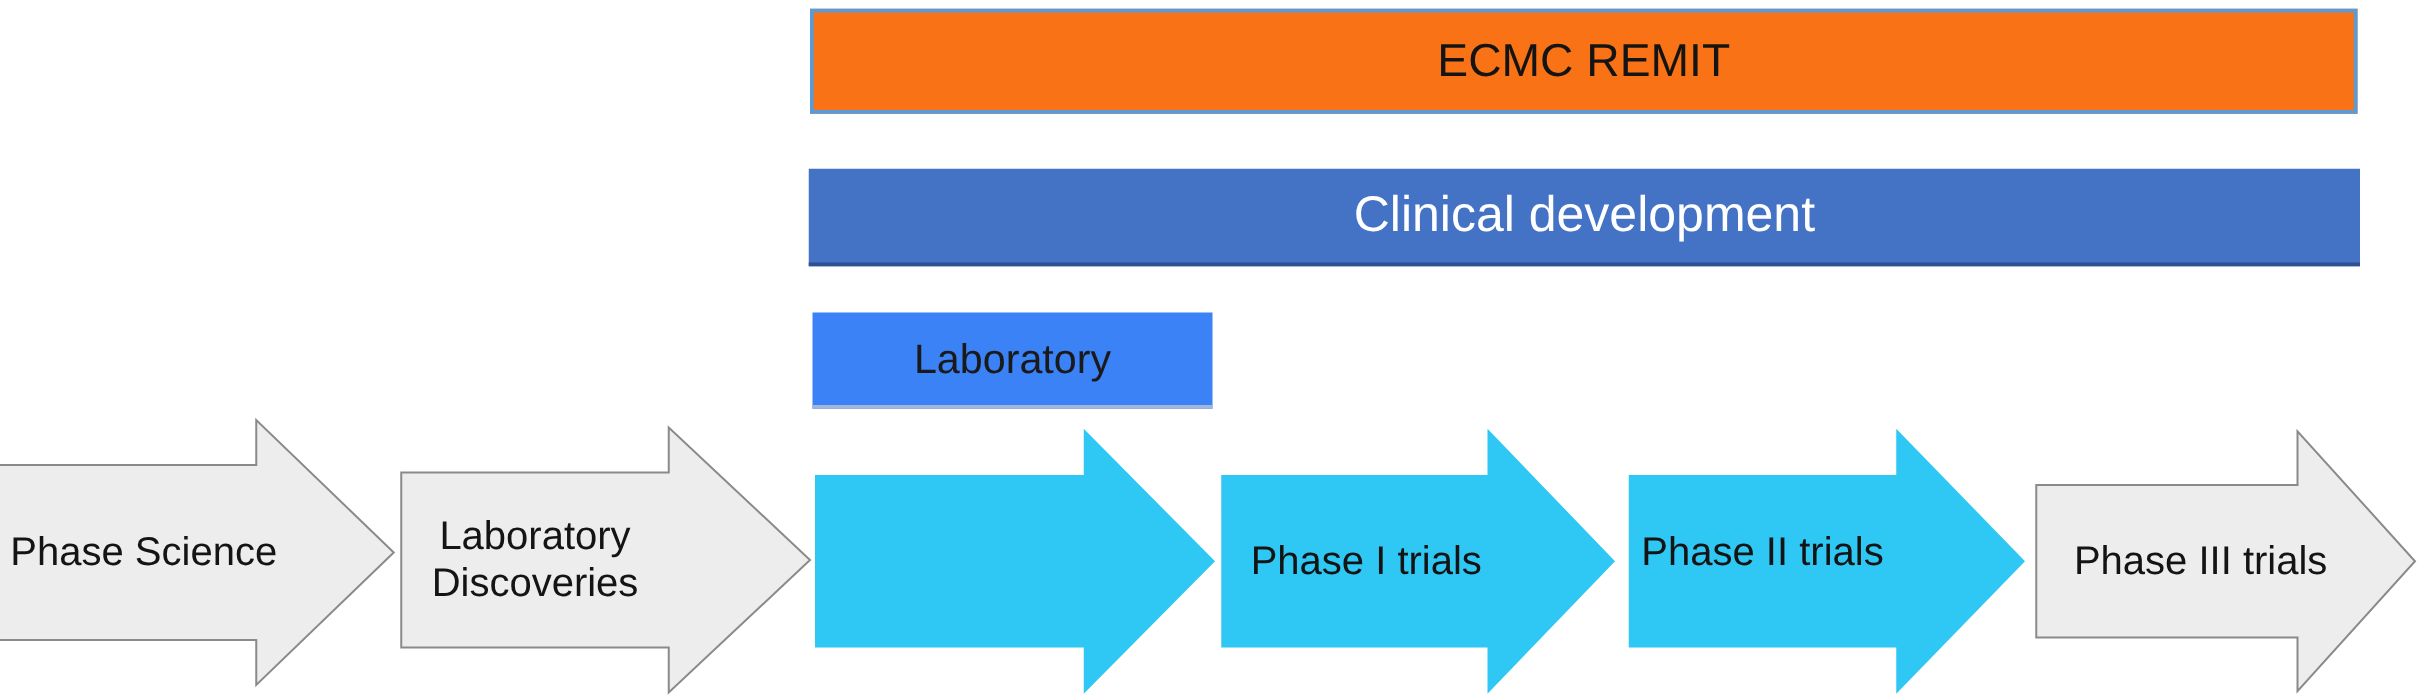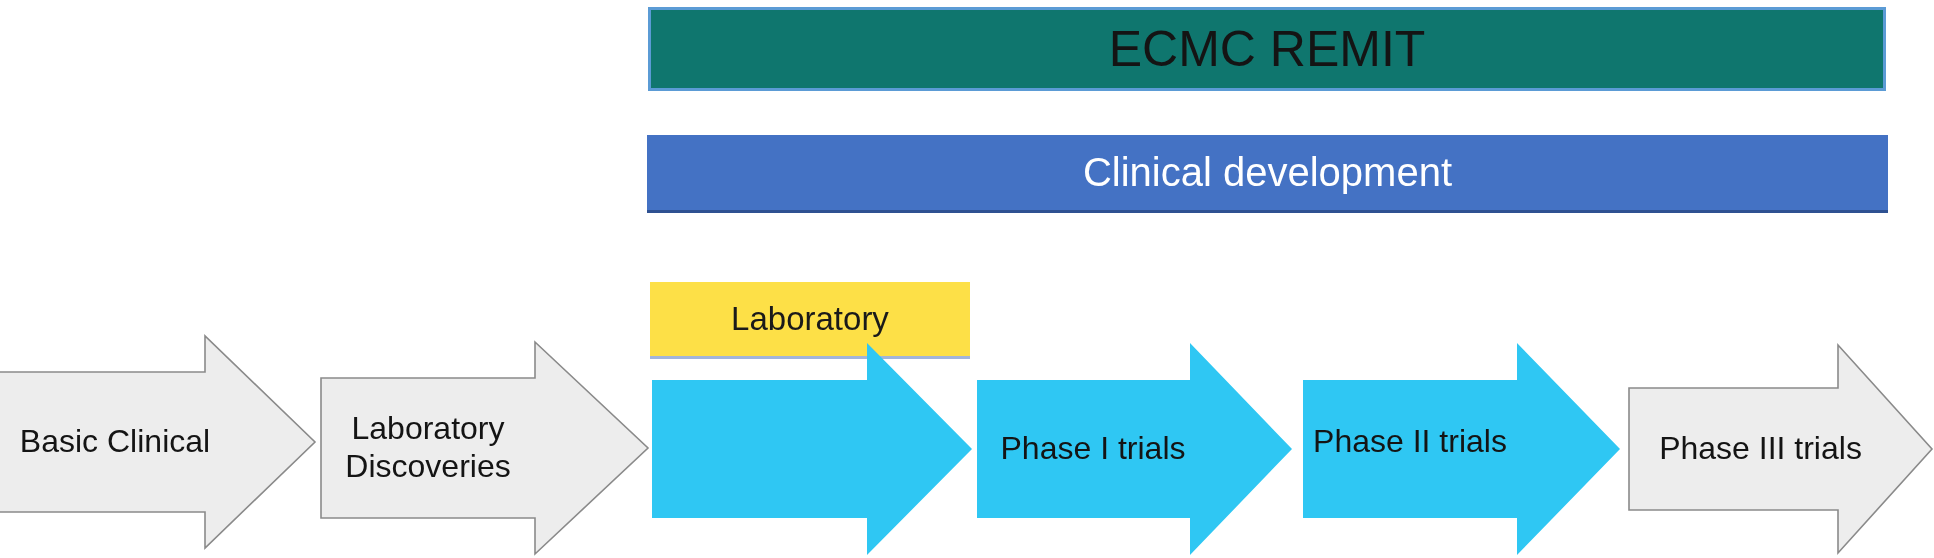--- a/index.html
+++ b/index.html
@@ -12,46 +12,45 @@
     height: 558px;
     background: #ffffff;
     overflow: hidden;
   }
 
   
   .remit-box {
     position: absolute;
     left: 648px; top: 7px;
     width: 1238px; height: 84px;
-    background: #0f766e;
+    background: #f97316;
     border: 3px solid #5B9BD5;
     display: flex; align-items: center; justify-content: center;
-    font-size: 50px;
+    font-size: 37px;
     color: #141414;
     letter-spacing: 0px;
   }
   .biomarker-bar {
     position: absolute;
     left: 647px; top: 135px;
     width: 1241px; height: 78px;
     background: #4472C4;
     border-bottom: 3px solid #2E5192;
     display: flex; align-items: center; justify-content: center;
     font-size: 40px;
     color: #ffffff;
   }
   .stage-bar {
     position: absolute;
     top: 250px; height: 77px;
-    background: #fde047;
+    background: #3b82f6;
     border-bottom: 3px solid #A2B5DA;
     display: flex; align-items: center; justify-content: center;
     font-size: 33px;
     color: #1A1A1A;
-    margin-top: 32px;
   }
   .stage-bar.lab { left: 650px; width: 320px; }
   .stage-bar.clinical { left: 981px; width: 595px; }
 
   
   .arrows-layer {
     position: absolute;
     left: 0; top: 0;
     width: 1934px; height: 558px;
   }
@@ -88,19 +87,19 @@
 
   <svg class="arrows-layer" viewBox="0 0 1934 558">
     <polygon class="arrow-gray" points="-6,372 205,372 205,336 315,442 205,548 205,512 -6,512"></polygon>
     <polygon class="arrow-gray" points="321,378 535,378 535,342 648,448 535,554 535,518 321,518"></polygon>
     <polygon class="arrow-cyan" points="652,380 867,380 867,343 972,449 867,555 867,518 652,518"></polygon>
     <polygon class="arrow-cyan" points="977,380 1190,380 1190,343 1292,449 1190,555 1190,518 977,518"></polygon>
     <polygon class="arrow-cyan" points="1303,380 1517,380 1517,343 1620,449 1517,555 1517,518 1303,518"></polygon>
     <polygon class="arrow-gray" points="1629,388 1838,388 1838,345 1932,449 1838,553 1838,510 1629,510"></polygon>
   </svg>
 
-  <div class="arrow-label lbl-1">Basic Clinical</div>
+  <div class="arrow-label lbl-1">Phase Science</div>
   <div class="arrow-label lbl-2">Laboratory Discoveries</div>
   <div class="arrow-label lbl-4">Phase I trials</div>
   <div class="arrow-label lbl-5">Phase II trials</div>
   <div class="arrow-label lbl-6">Phase III trials</div>
 
 </div>
 
 </body></html>

